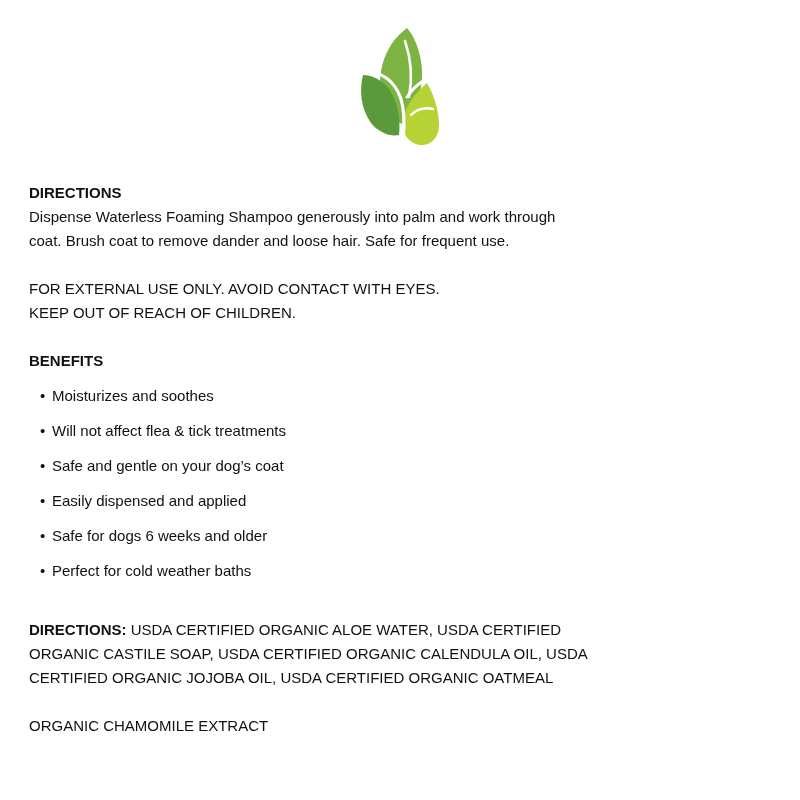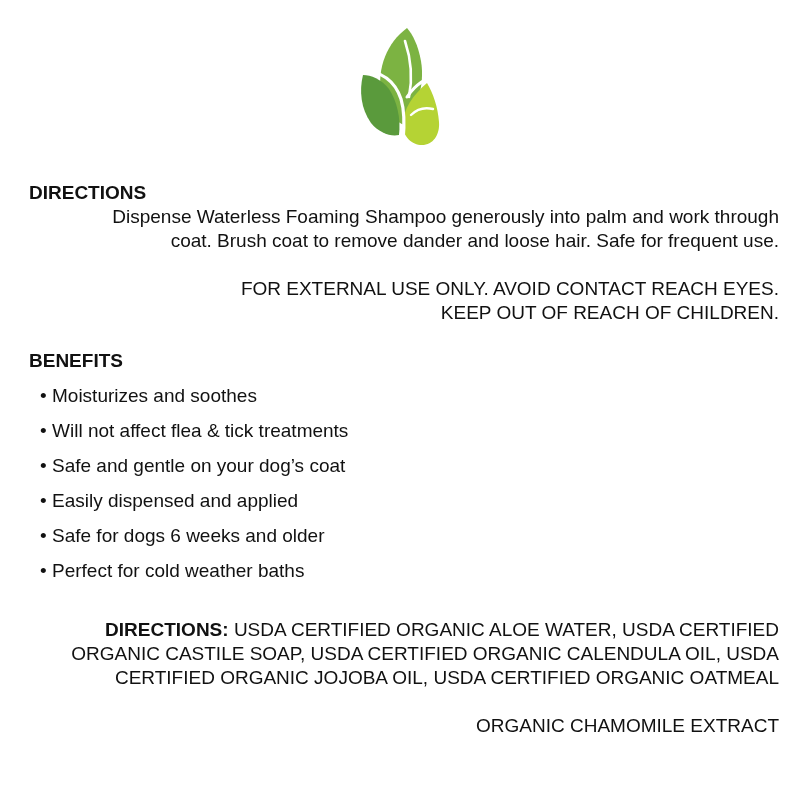--- a/index.html
+++ b/index.html
@@ -20,30 +20,29 @@
       left: 355px;
       top: 25px;
       width: 90px;
       height: 125px;
     }
     .content {
       position: absolute;
       left: 29px;
       top: 181px;
       width: 750px;
-      font-size: 19px;
+      font-size: 15px;
       line-height: 24px;
     }
     .heading {
       font-weight: bold;
       display: block;
     }
     .para {
       margin: 0;
-      text-align: right;
     }
     .gap {
       height: 24px;
     }
     .benefits-list {
       list-style: none;
       margin: 0;
       padding: 0;
     }
     .benefits-list li {
@@ -84,21 +83,21 @@
     <p class="para">
       <span>Dispense Waterless Foaming Shampoo generously into palm and work through</span><br>
       <span>coat. Brush coat to remove dander and loose hair. Safe for frequent use.</span>
     </p>
   </section>
 
   <div class="gap"></div>
 
   <section>
     <p class="para">
-      <span>FOR EXTERNAL USE ONLY. AVOID CONTACT REACH EYES.</span><br>
+      <span>FOR EXTERNAL USE ONLY. AVOID CONTACT WITH EYES.</span><br>
       <span>KEEP OUT OF REACH OF CHILDREN.</span>
     </p>
   </section>
 
   <div class="gap"></div>
 
   <section>
     <span class="heading">BENEFITS</span>
     <ul class="benefits-list">
       <li><span class="bullet">•</span><span>Moisturizes and soothes</span></li>

